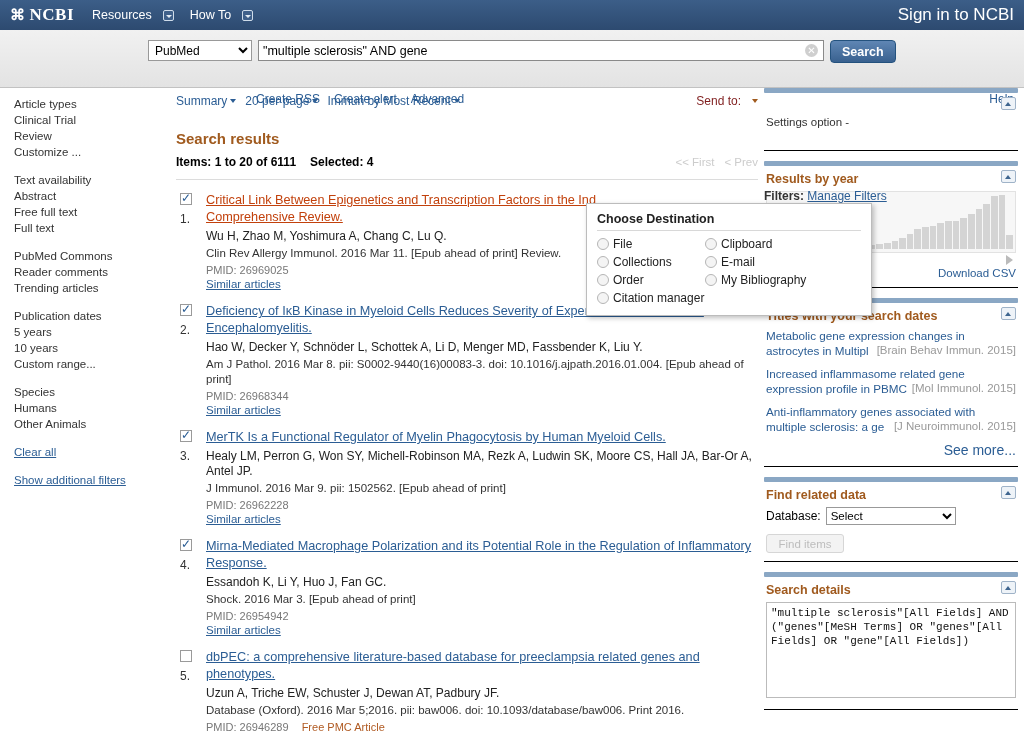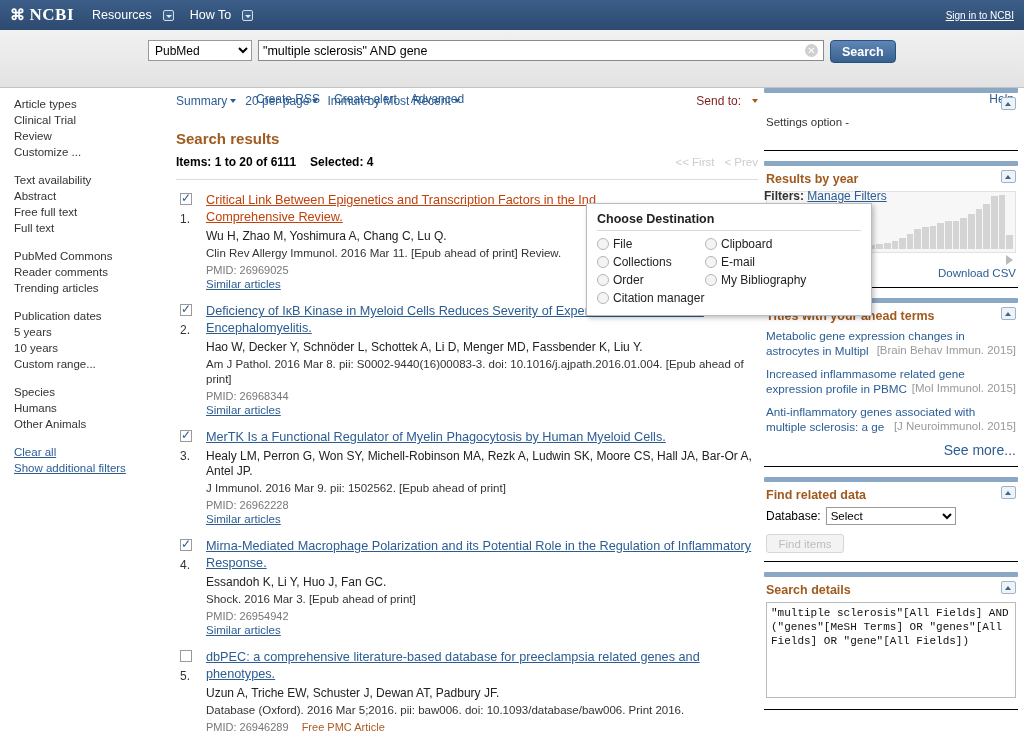--- a/index.html
+++ b/index.html
@@ -50,22 +50,21 @@
   .caret-box::after {
     content: "";
     position: absolute; left: 2px; top: 4px;
     border-left: 3.5px solid transparent;
     border-right: 3.5px solid transparent;
     border-top: 3.5px solid #e4ecf4;
   }
   .signin {
     margin-left: auto;
     color: #fff;
-    text-decoration: underline;
-    font-size: 10px;
+    font-size: 17px;
     cursor: pointer;
   }
 
   
   .pm-header {
     height: 58px;
     background: #e9e9e9;
     background: linear-gradient(#f1f1f1, #e3e3e3);
     border-bottom: 1px solid #c2c2c2;
     position: relative;
@@ -493,21 +492,21 @@
       <div class="fitem">5 years</div>
       <div class="fitem">10 years</div>
       <div class="fitem">Custom range...</div>
     </div>
     <div class="fgroup">
       <div class="ftitle">Species</div>
       <div class="fitem">Humans</div>
       <div class="fitem">Other Animals</div>
     </div>
     <a class="flink">Clear all</a>
-    <a class="flink" style="margin-top:0">Show additional filters</a>
+    <a class="flink" style="margin-top:12px">Show additional filters</a>
   </div>
 
   <div class="results">
     <div class="toolbar">
       <span class="tb">
         <span>Summary</span>
         <i class="tri-down"></i>
       </span>
       <span class="tb">
         <span>20 per page</span>
@@ -668,21 +667,21 @@
           <span class="nav-r"></span>
         </div>
         <div class="dl-csv">Download CSV</div>
       </div>
     </div>
 
     <div class="panel">
       <div class="panel-top"></div>
       <div class="panel-body">
         <div class="collapse-btn"></div>
-        <div class="panel-h">Titles with your ahead terms</div>
+        <div class="panel-h">Titles with your search dates</div>
         <div class="title-item">
           <span>Metabolic gene expression changes in astrocytes in Multipl</span>
           <span class="jr">[Brain Behav Immun. 2015]</span>
         </div>
         <div class="title-item">
           <span>Increased inflammasome related gene expression profile in PBMC </span>
           <span class="jr">[Mol Immunol. 2015]</span>
         </div>
         <div class="title-item">
           <span>Anti-inflammatory genes associated with multiple sclerosis: a ge</span>

